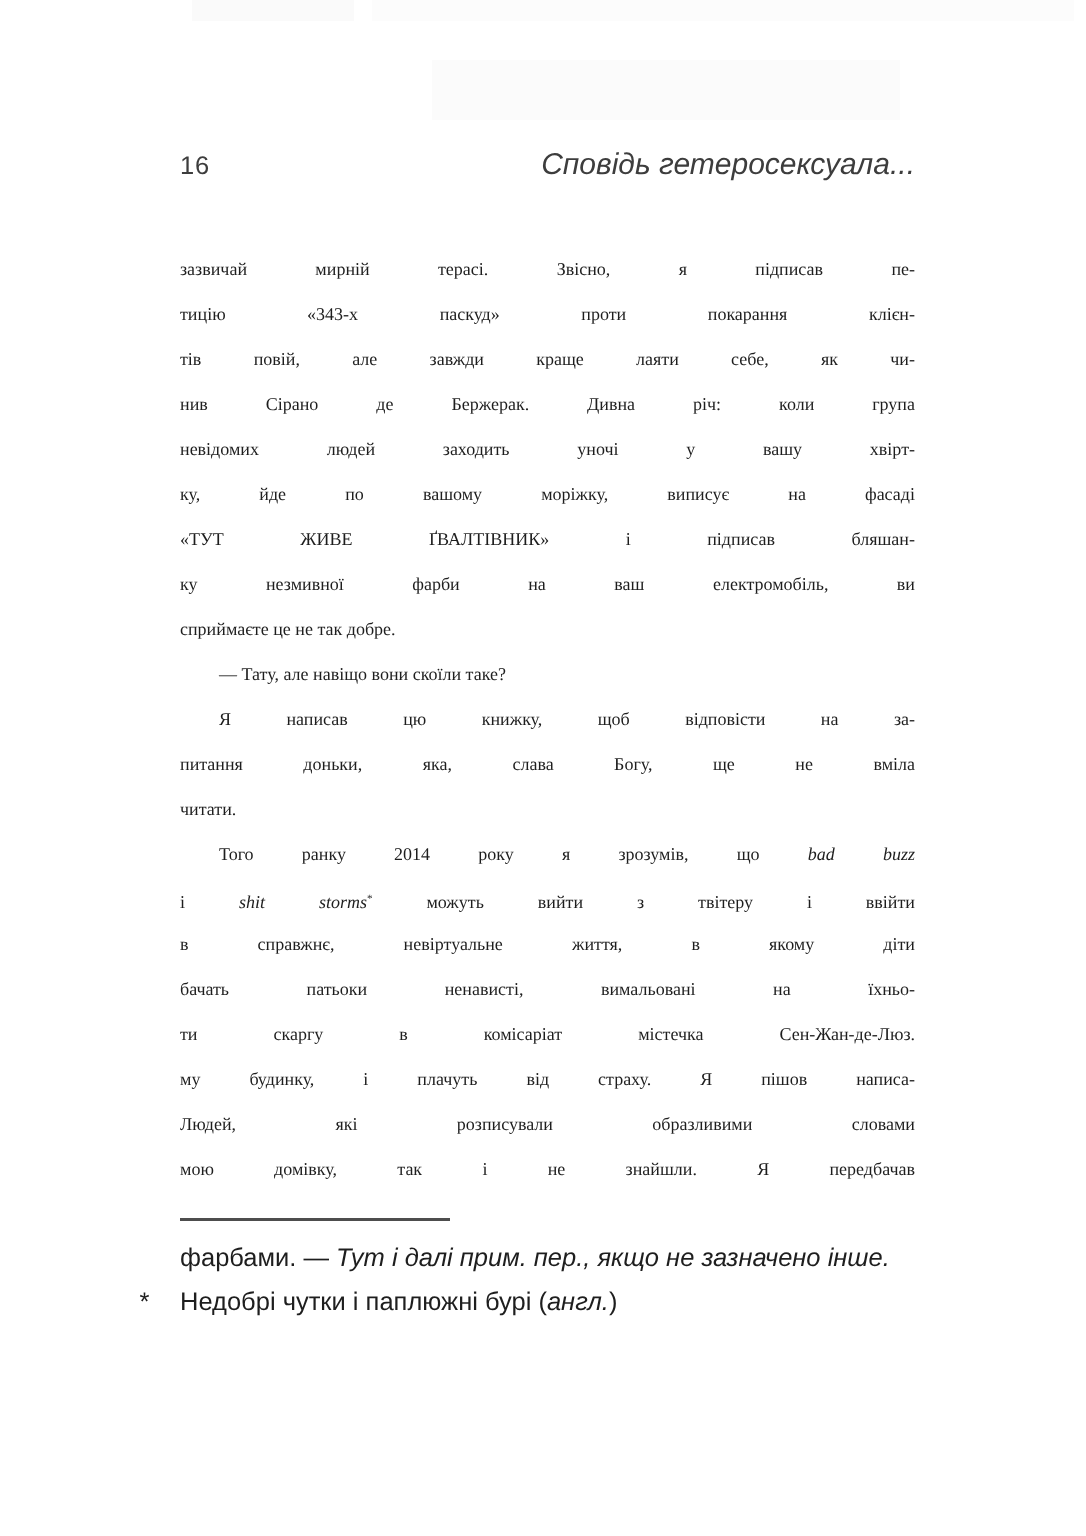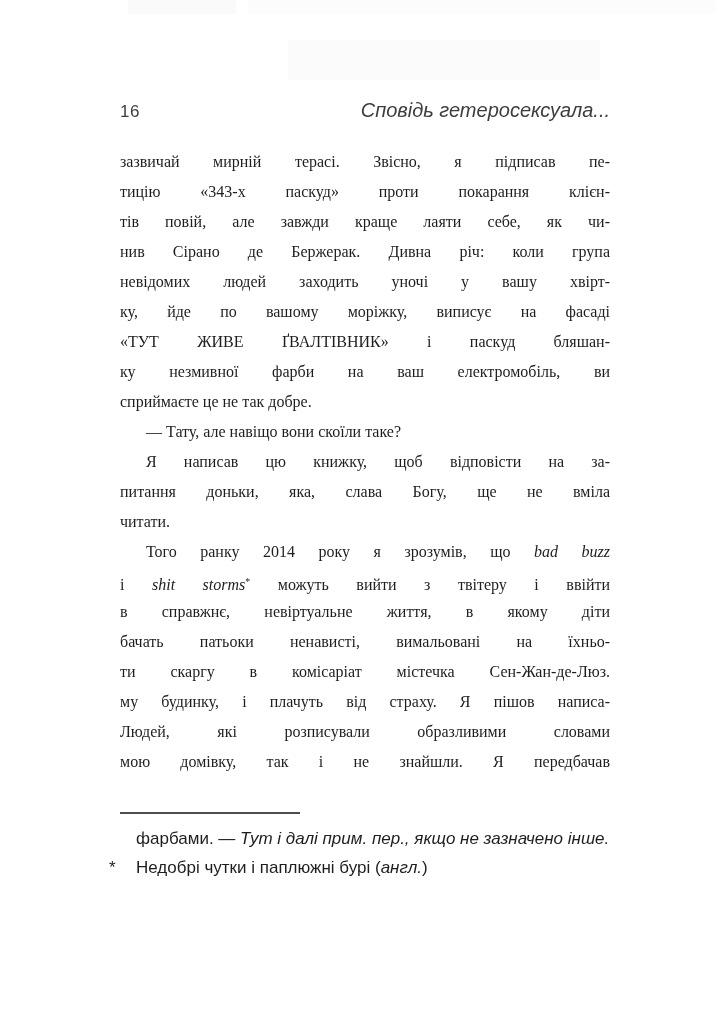--- a/index.html
+++ b/index.html
@@ -27,42 +27,42 @@
     align-items: baseline;
     font-family: "Liberation Sans", sans-serif;
     color: var(--header-text, #3d3d3d);
   }
   .page-num { font-size: 17px; letter-spacing: 0.5px; }
   .running-title { font-size: 20px; font-style: italic; }
 
   .body-text {
     position: absolute;
     left: 120px;
-    top: 147px;
+    top: 164px;
     width: 490px;
-    font-size: 16px;
+    font-size: 12px;
     color: var(--body-text, #1e1e1e);
   }
   .line { line-height: 30px; height: 30px; text-align: left; }
   .line.just { text-align: justify; text-align-last: justify; }
   .line.ind { text-indent: 26px; }
   .it { font-style: italic; }
   .sup { font-size: 0.62em; vertical-align: 0.55em; }
 
   .fn-rule {
     position: absolute;
     left: 120px;
     top: 812px;
     width: 180px;
     height: 2px;
     background: var(--footnote-rule, #4d4d4d);
   }
   .footnotes {
     position: absolute;
-    left: 136px;
+    left: 120px;
     top: 824px;
     width: 500px;
     font-family: "Liberation Sans", sans-serif;
     font-size: 17px;
     color: var(--footnote-text, #1e1e1e);
   }
   .fn-line { position: relative; line-height: 29px; white-space: nowrap; }
   .fn-marker { position: absolute; left: -27px; top: 0; }
 </style>
 </head>
@@ -78,21 +78,21 @@
     <span class="running-title">Сповідь гетеросексуала...</span>
   </header>
 
   <main class="body-text" id="body-text">
       <div class="line just"><span>зазвичай мирній терасі. Звісно, я підписав пе-</span></div>
       <div class="line just"><span>тицію «343-х паскуд» проти покарання клієн-</span></div>
       <div class="line just"><span>тів повій, але завжди краще лаяти себе, як чи-</span></div>
       <div class="line just"><span>нив Сірано де Бержерак. Дивна річ: коли група</span></div>
       <div class="line just"><span>невідомих людей заходить уночі у вашу хвірт-</span></div>
       <div class="line just"><span>ку, йде по вашому моріжку, виписує на фасаді</span></div>
-      <div class="line just"><span>«ТУТ ЖИВЕ ҐВАЛТІВНИК» і паскуд бляшан-</span></div>
+      <div class="line just"><span>«ТУТ ЖИВЕ ҐВАЛТІВНИК» і підписав бляшан-</span></div>
       <div class="line just"><span>ку незмивної фарби на ваш електромобіль, ви</span></div>
       <div class="line"><span>сприймаєте це не так добре.</span></div>
       <div class="line ind"><span>— Тату, але навіщо вони скоїли таке?</span></div>
       <div class="line just ind"><span>Я написав цю книжку, щоб відповісти на за-</span></div>
       <div class="line just"><span>питання доньки, яка, слава Богу, ще не вміла</span></div>
       <div class="line"><span>читати.</span></div>
       <div class="line just ind"><span>Того ранку 2014 року я зрозумів, що </span><span class="it">bad buzz</span></div>
       <div class="line just"><span>і </span><span class="it">shit storms</span><span class="sup">*</span><span> можуть вийти з твітеру і ввійти</span></div>
       <div class="line just"><span>в справжнє, невіртуальне життя, в якому діти</span></div>
       <div class="line just"><span>бачать патьоки ненависті, вимальовані на їхньо-</span></div>

